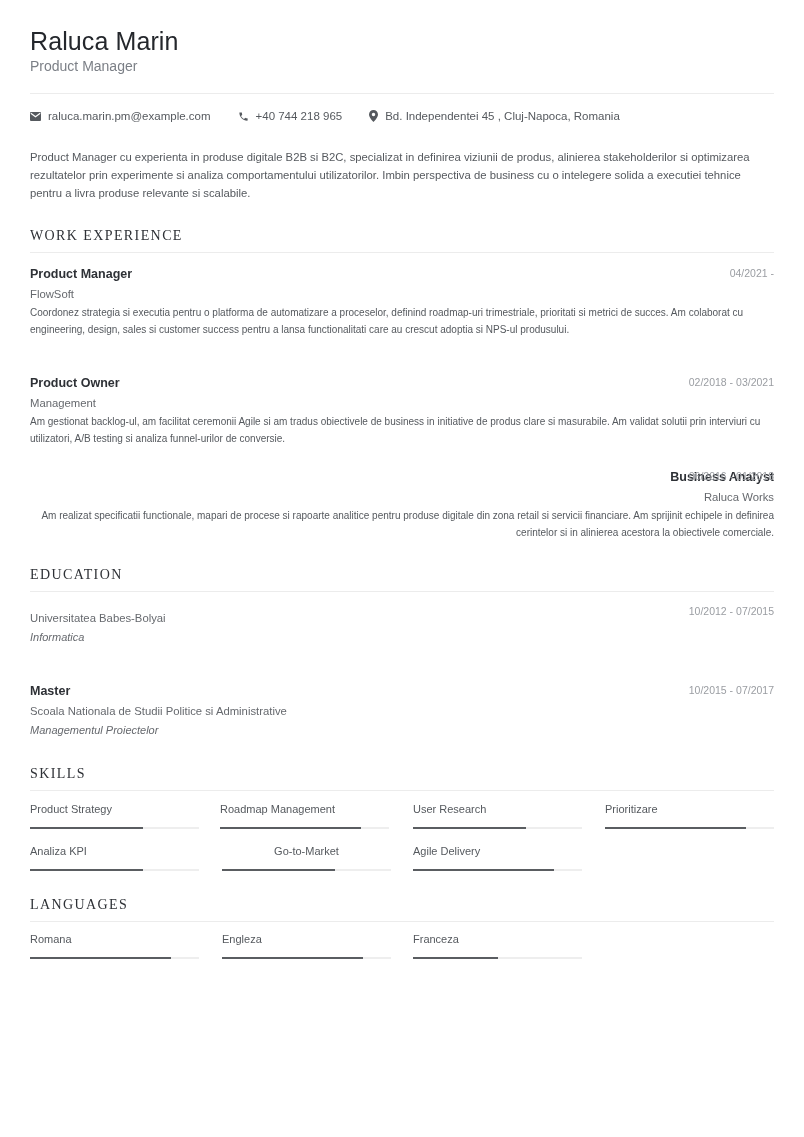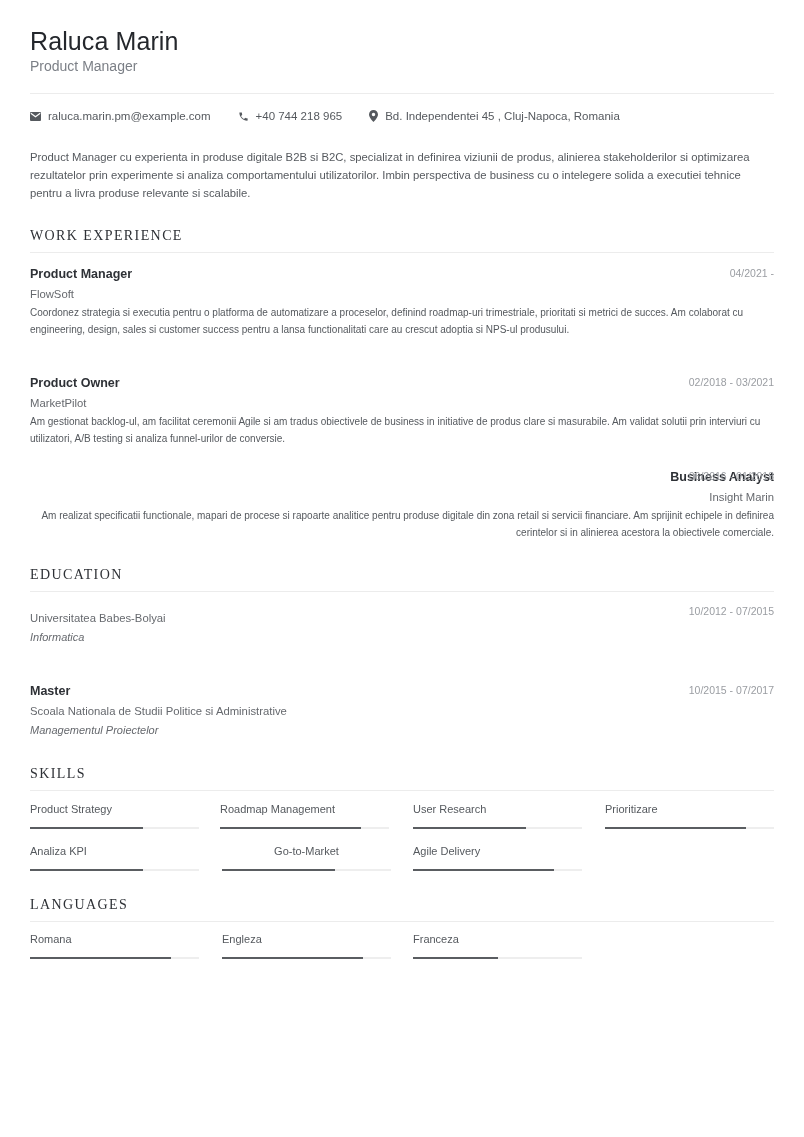--- a/index.html
+++ b/index.html
@@ -64,28 +64,28 @@
   <div class="entry" style="top:267px;">
     <div class="entry-title">Product Manager</div>
     <div class="entry-date">04/2021 -</div>
     <div class="entry-sub">FlowSoft</div>
     <div class="entry-desc">Coordonez strategia si executia pentru o platforma de automatizare a proceselor, definind roadmap-uri trimestriale, prioritati si metrici de succes. Am colaborat cu engineering, design, sales si customer success pentru a lansa functionalitati care au crescut adoptia si NPS-ul produsului.</div>
   </div>
 
   <div class="entry" style="top:376px;">
     <div class="entry-title">Product Owner</div>
     <div class="entry-date">02/2018 - 03/2021</div>
-    <div class="entry-sub">MarketPilot</div>
+    <div class="entry-sub">Management</div>
     <div class="entry-desc">Am gestionat backlog-ul, am facilitat ceremonii Agile si am tradus obiectivele de business in initiative de produs clare si masurabile. Am validat solutii prin interviuri cu utilizatori, A/B testing si analiza funnel-urilor de conversie.</div>
   </div>
 
   <div class="entry" style="top:470px;text-align:right;">
     <div class="entry-title">Business Analyst</div>
     <div class="entry-date">06/2016 - 01/2018</div>
-    <div class="entry-sub">Insight Marin</div>
+    <div class="entry-sub">Raluca Works</div>
     <div class="entry-desc">Am realizat specificatii functionale, mapari de procese si rapoarte analitice pentru produse digitale din zona retail si servicii financiare. Am sprijinit echipele in definirea cerintelor si in alinierea acestora la obiectivele comerciale.</div>
   </div>
 
   <h2 class="section-title" style="top:567px;">EDUCATION</h2>
   <div class="section-hr" style="top:591px;"></div>
 
   <div class="entry" style="top:605px;">
     <div class="entry-date">10/2012 - 07/2015</div>
     <div class="entry-sub">Universitatea Babes-Bolyai</div>
     <div class="entry-italic">Informatica</div>

